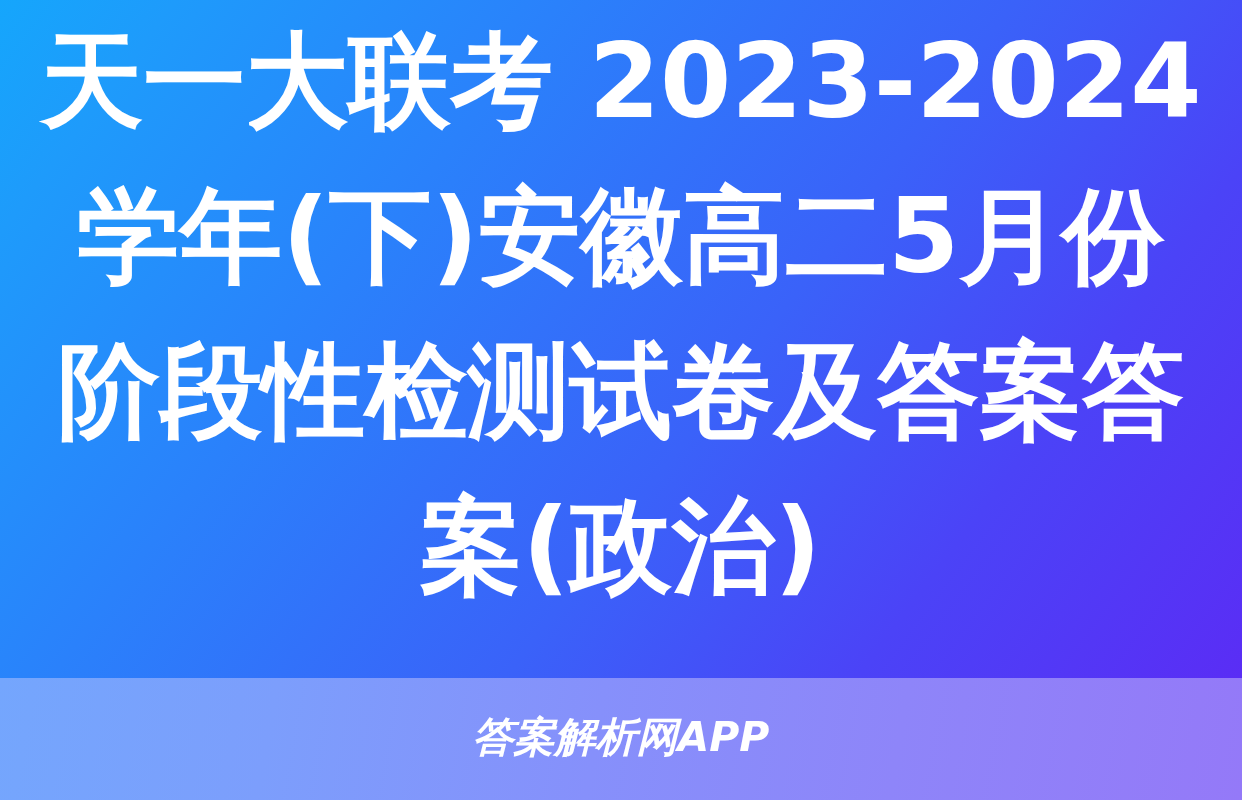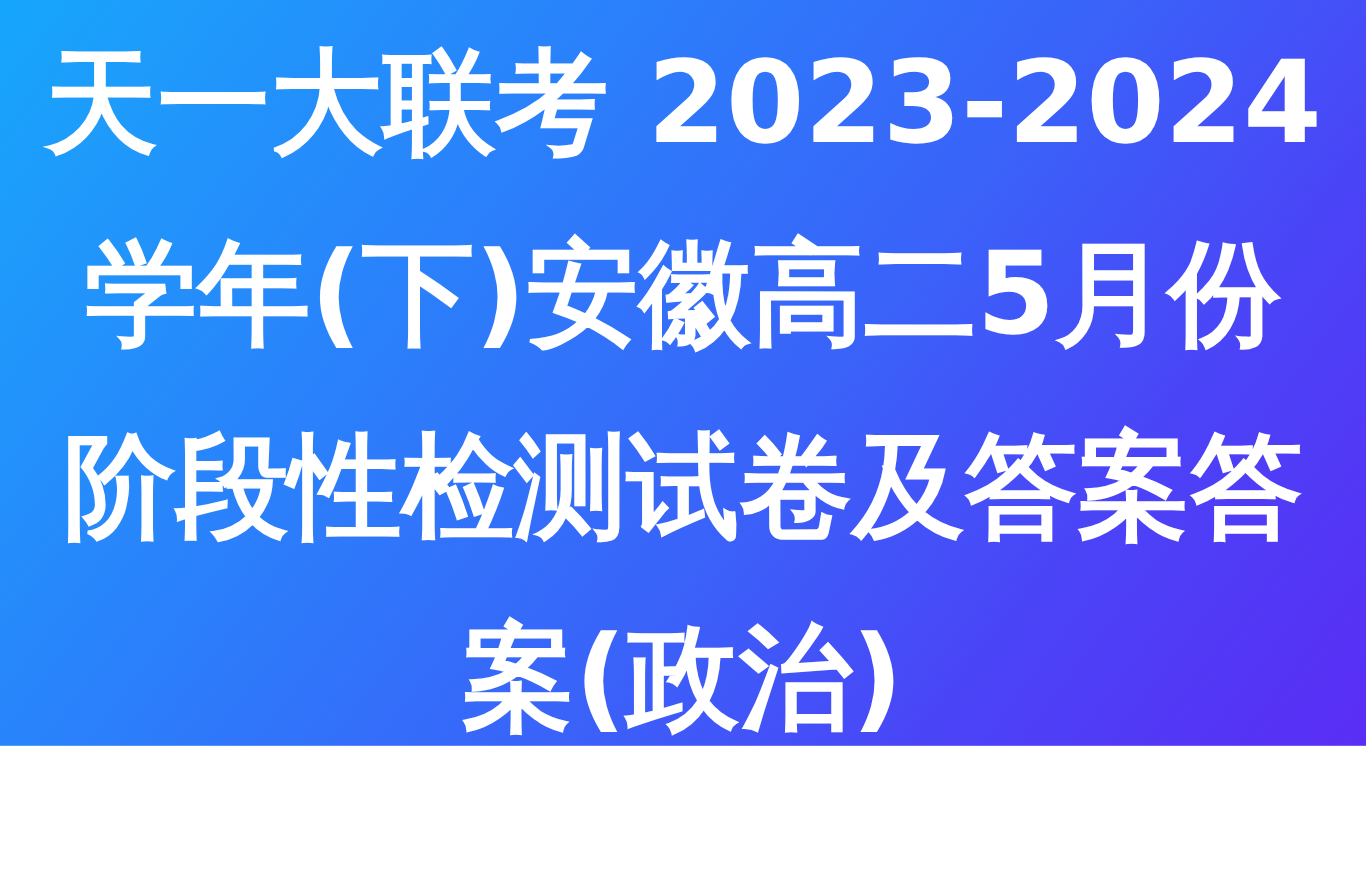--- a/index.html
+++ b/index.html
@@ -33,28 +33,27 @@
                  #1e9bfb 10%,
                  #2a81fb 32%,
                  #3a62f9 58%,
                  #4b43f7 78%,
                  #5a2df5 100%);
   }
 
   .title-block {
     position: absolute;
     left: 0;
-    top: 16px;
+    top: 4px;
     width: 1242px;
     height: 678px;
     display: flex;
     flex-direction: column;
     align-items: center;
-    justify-content: space-between;
-    gap: 16px;
+    justify-content: flex-start;
   }
 
   .title-line {
     color: #ffffff;
     font-size: 104px;
     line-height: 155px;
     font-weight: 700;
     letter-spacing: 0px;
     white-space: nowrap;
     text-align: center;
@@ -98,14 +97,17 @@
 
   <div class="hero"></div>
 
   <div class="title-block">
     <div class="title-line">天一大联考 2023-2024</div>
     <div class="title-line">学年(下)安徽高二5月份</div>
     <div class="title-line">阶段性检测试卷及答案答</div>
     <div class="title-line">案(政治)</div>
   </div>
 
+  <div class="footer-band">
+    <div class="footer-text">答案解析网APP</div>
+  </div>
 
 </div>
 
 </body></html>

